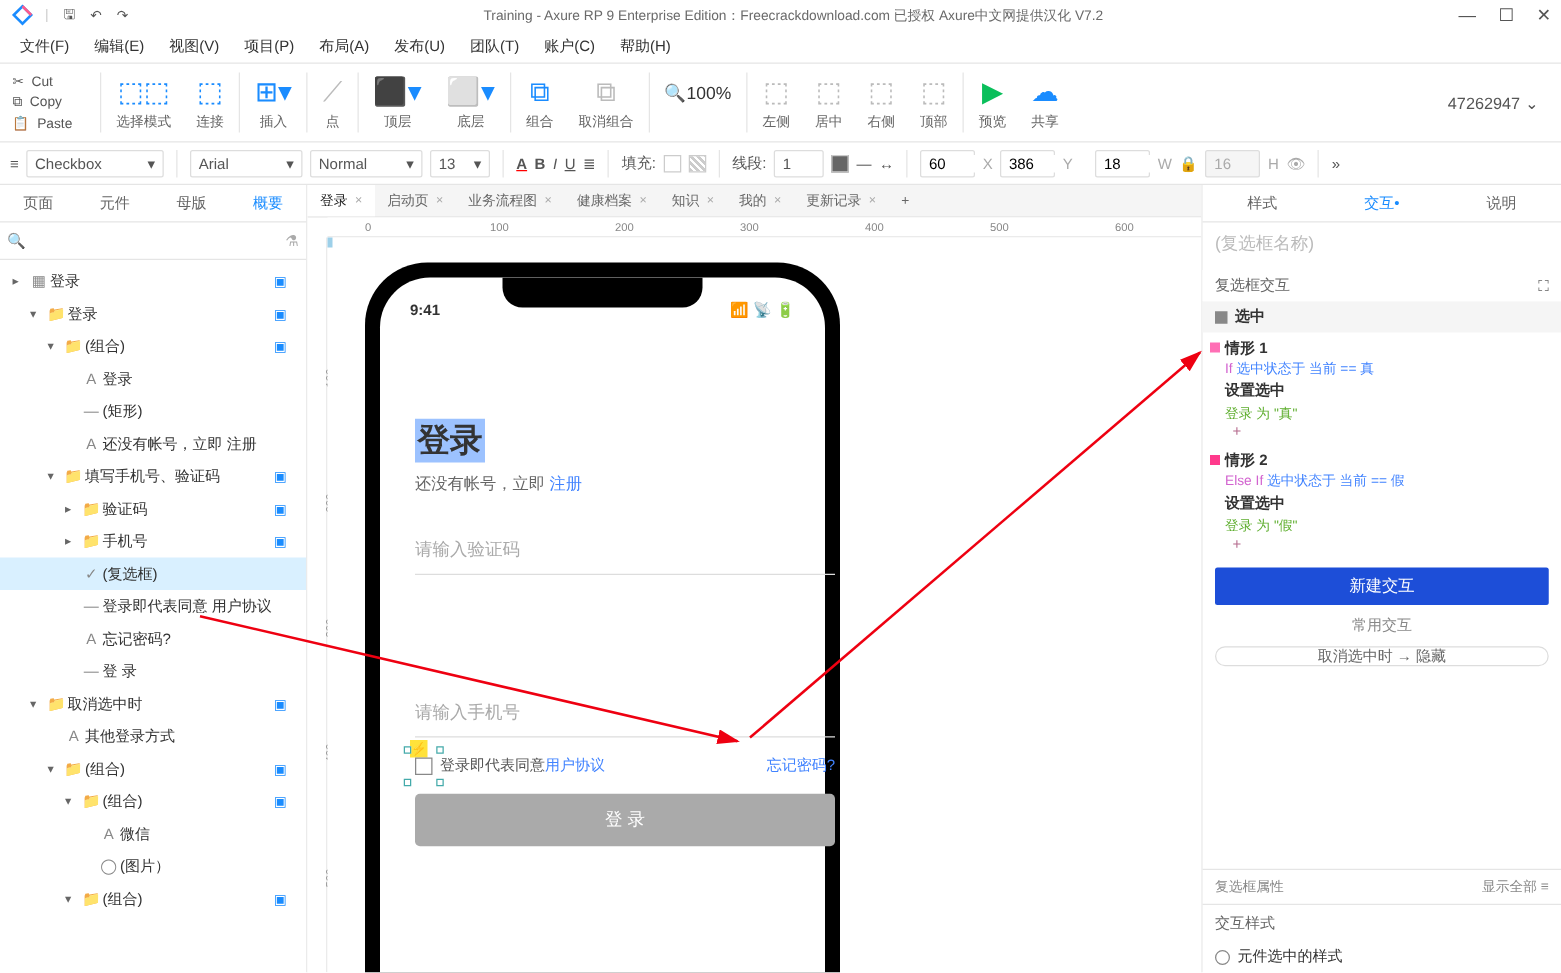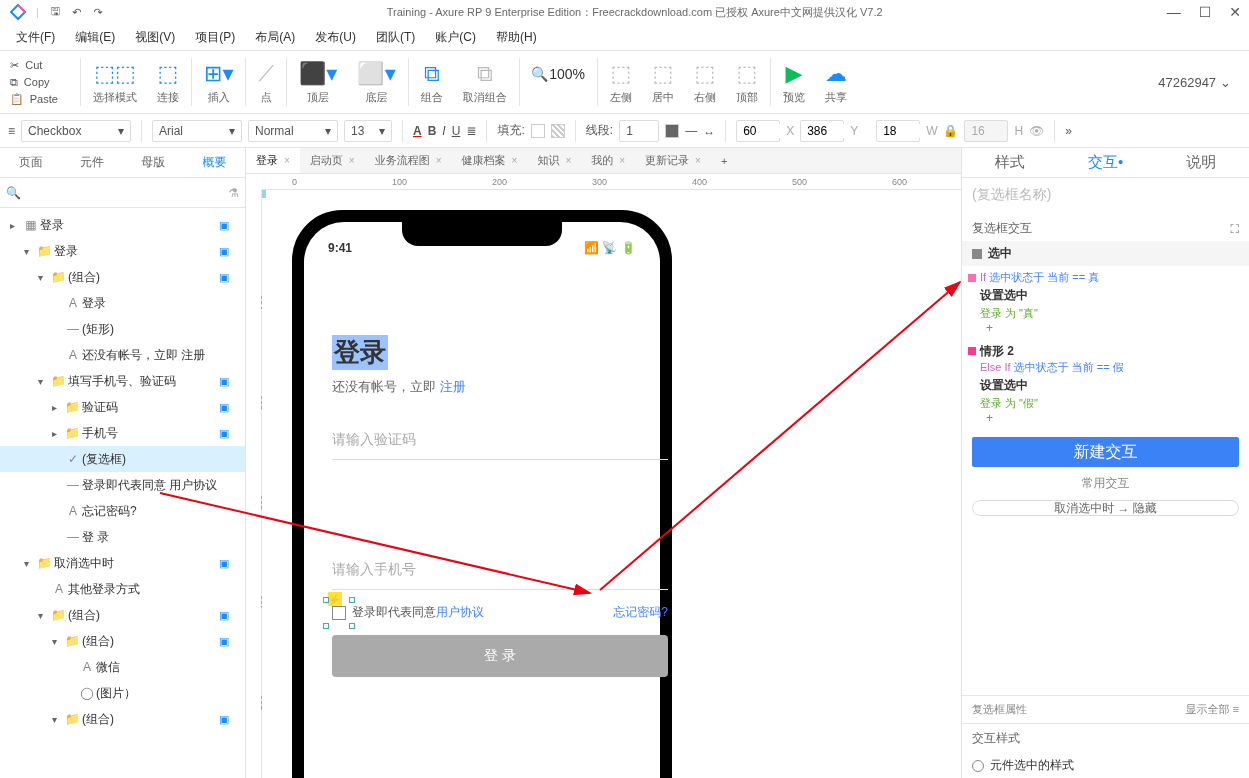--- a/index.html
+++ b/index.html
@@ -61,35 +61,35 @@
 .login-sub .link { color:#4183ff; }
 .login-input { border:none; border-bottom:1px solid #ddd; height:40px; font-size:14px; color:#aaa; margin-top:24px; display:flex; align-items:center;}
 .agree-row { display:flex; align-items:center; margin-top:14px; font-size:12px; color:#555; position:relative;}
 .agree-row .cbox { width:14px; height:14px; border:1px solid #888; margin-right:6px; position:relative;}
 .lightning { position:absolute; left:-4px; top:-12px; width:14px; height:14px; background:#ffe23a; font-size:10px; display:flex;align-items:center;justify-content:center;}
 .handles { position:absolute; left:-7px; top:-7px; right:-7px; bottom:-7px; pointer-events:none;}
 .handle { position:absolute; width:6px; height:6px; background:#fff; border:1px solid #4aa; }
 .login-btn { margin-top:14px; height:42px; background:#aaa; color:#fff; display:flex; align-items:center; justify-content:center; border-radius:4px; font-size:14px; position:relative;}
 .right-panel { width:288px; border-left:1px solid #e5e5e5; display:flex; flex-direction:column;}
 .rp-tabs { height:30px; display:flex; border-bottom:1px solid #e5e5e5;}
-.rp-tabs div { flex:1; display:flex; align-items:center; justify-content:center; cursor:pointer; font-size:15px; color:#666;}
+.rp-tabs div { flex:1; display:flex; align-items:center; justify-content:center; cursor:pointer; font-size:12px; color:#666;}
 .rp-tabs .active { color:#1a8cff;}
 .rp-name { height:34px; display:flex; align-items:center; padding:0 10px; color:#bbb; font-size:14px;}
 .rp-section { padding:4px 0; font-size:12px;}
 .rp-header { display:flex; align-items:center; padding:4px 10px; background:#fff; color:#666; position:relative;gap:34px;}
 .rp-event { display:flex; align-items:center; padding:4px 10px; font-weight:600; background:#f5f5f5;}
 .rp-event .sq { width:10px; height:10px; background:#888; margin-right:6px;}
 .rp-case { padding:4px 10px 4px 18px; position:relative;}
 .rp-case .csq { width:8px; height:8px; position:absolute; left:6px; top:8px;}
 .rp-cond { color:#4183ff; font-size:11px; padding-left:0px;}
 .rp-cond .kw { color:#d263cf; }
 .rp-action { font-weight:600; margin-top:2px;}
 .rp-target { color:#5eae2e; margin-top:2px; font-size:11px;}
 .rp-plus { color:#b56b8e; font-size:12px; padding-left:6px;}
-.rp-btn { margin:8px 10px; height:30px; background:#3b82f6; color:#fff; display:flex; align-items:center; justify-content:center; border-radius:2px; cursor:pointer; font-size:16px;}
+.rp-btn { margin:8px 10px; height:30px; background:#1d4ed8; color:#fff; display:flex; align-items:center; justify-content:center; border-radius:2px; cursor:pointer; font-size:13px;}
 .rp-link { text-align:center; color:#888; margin:8px 0; font-size:12px;}
 .rp-quick { margin:4px 10px; height:16px; border:1px solid #ddd; border-radius:14px; display:flex; align-items:center; justify-content:center; color:#666; font-size:12px;}
 .rp-prop { border-top:1px solid #e5e5e5; padding:6px 10px; display:flex; justify-content:space-between; color:#888; font-size:11px; margin-top:auto;}
 .rp-style-head { border-top:1px solid #e5e5e5; padding:6px 10px; color:#666; font-size:12px;}
 .rp-radio { padding:4px 10px; display:flex; align-items:center; gap:6px;}
 svg.arrows { position:absolute; left:0; top:0; pointer-events:none; }
 .dot { position:absolute; width:4px; height:8px; background:#9dd0e9; }
 </style>
 </head>
 <body>
@@ -568,20 +568,21 @@
       <div class="rp-header">
         <span>复选框交互</span>
         <span style="margin-left:auto;">⛶</span>
       </div>
       <div class="rp-event">
           <span class="sq"></span>
           <span>选中</span>
         </div>
       <div class="rp-case">
         <span class="csq" style="background:#ff6fb5;"></span>
+        <div style="font-weight:600;">情形 1</div>
         <div class="rp-cond"><span class="kw">If</span> <span>选中状态于 当前 == 真</span></div>
         <div class="rp-action">设置选中</div>
         <div class="rp-target">登录 为 "真"</div>
         <div class="rp-plus">+</div>
       </div>
       <div class="rp-case">
         <span class="csq" style="background:#ff3a8c;"></span>
         <div style="font-weight:600;">情形 2</div>
         <div class="rp-cond"><span class="kw">Else If</span> <span>选中状态于 当前 == 假</span></div>
         <div class="rp-action">设置选中</div>

